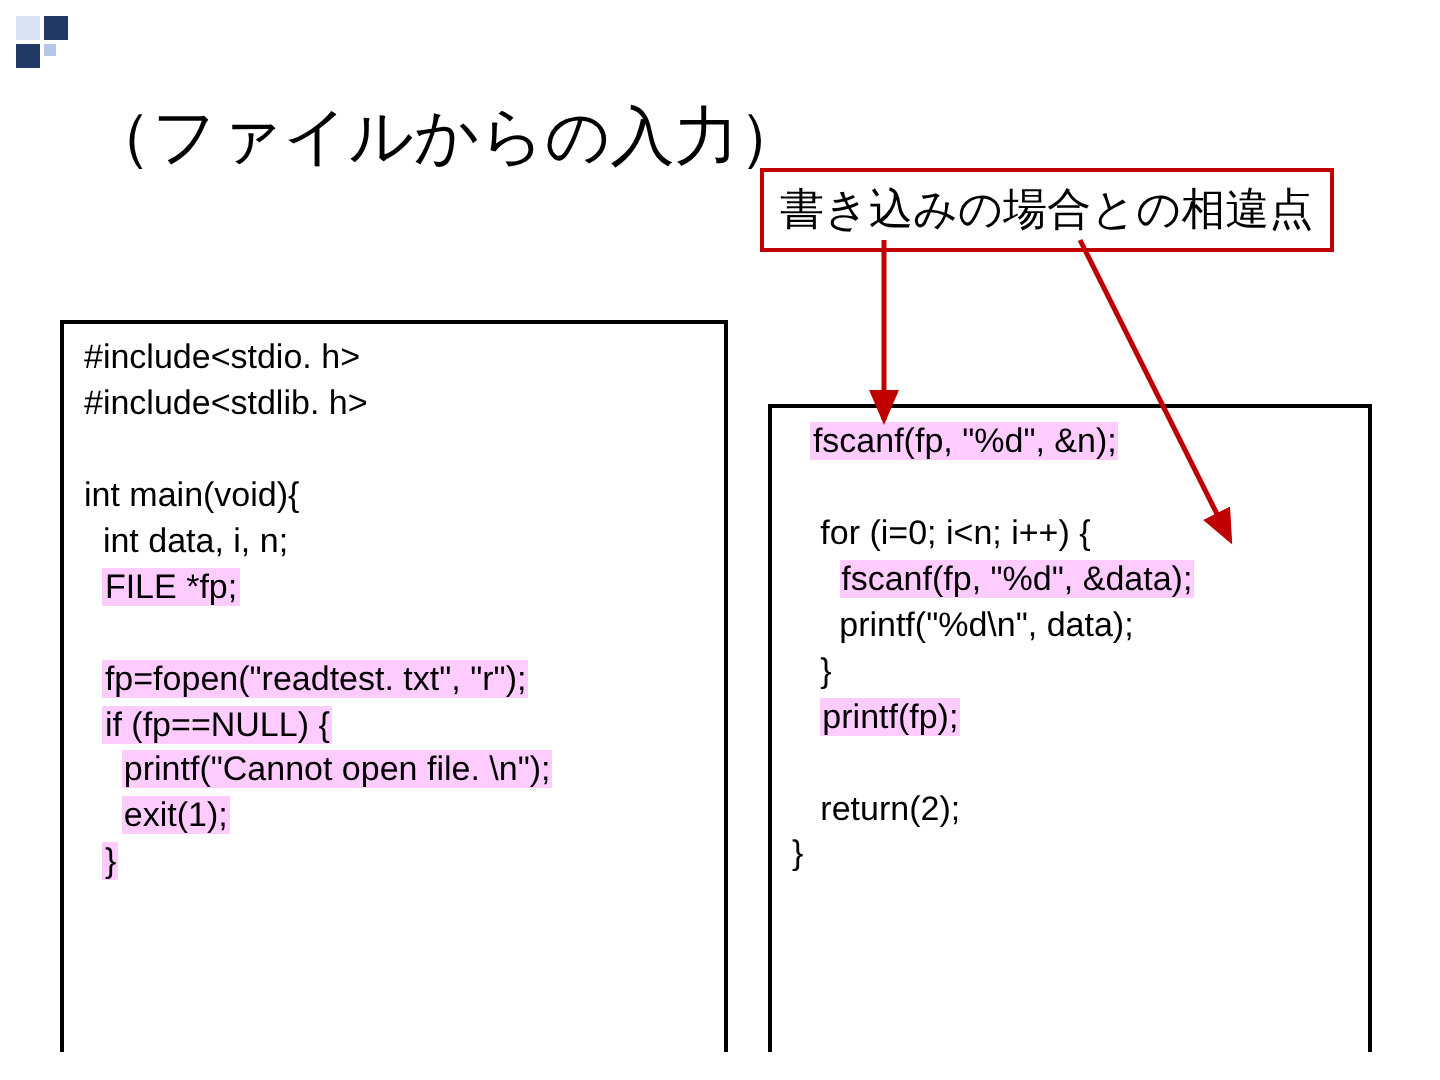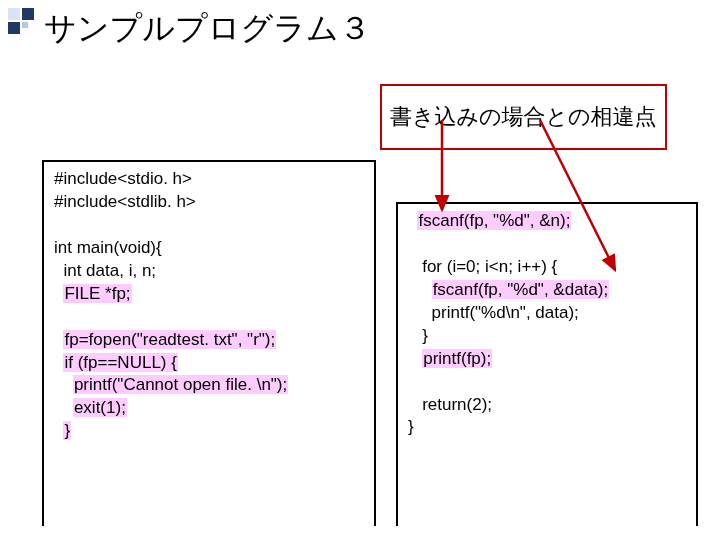--- a/index.html
+++ b/index.html
@@ -33,36 +33,35 @@
     font-size: 32px;
     line-height: 1.25;
     color: #000;
     font-weight: 400;
   }
   .note-box {
     position: absolute;
     top: 84px;
     left: 380px;
     border: 2px solid #c00000;
-    padding: 16px 8px;
+    padding: 4px 8px;
     font-size: 22px;
     color: #000;
     white-space: nowrap;
   }
   .code-col {
     position: absolute;
     border: 2px solid #000;
     border-bottom: none;
     padding: 6px 8px 8px 10px;
     font-family: Arial, sans-serif;
     font-size: 17px;
     line-height: 1.35;
     color: #000;
     white-space: pre;
-    margin-left: 12px;
   }
   .col-left {
     left: 30px;
     top: 160px;
     width: 312px;
     height: 350px;
   }
   .col-right {
     left: 384px;
     top: 202px;
@@ -85,21 +84,22 @@
 <body>
 
 <div class="bullet-deco">
   <div class="sq sq1"></div>
   <div class="sq sq2"></div>
   <div class="sq sq3"></div>
   <div class="sq sq4"></div>
 </div>
 
 <div class="title">
-  <span>サンプルプログラム３</span><br>
+  <br>
+  <span>（ファイルからの入力）</span>
 </div>
 
 <div class="note-box">
   <span>書き込みの場合との相違点</span>
 </div>
 
 <div class="code-col col-left"><span>#include&lt;stdio. h&gt;</span>
 <span>#include&lt;stdlib. h&gt;</span>
 
 <span>int main(void){</span>

